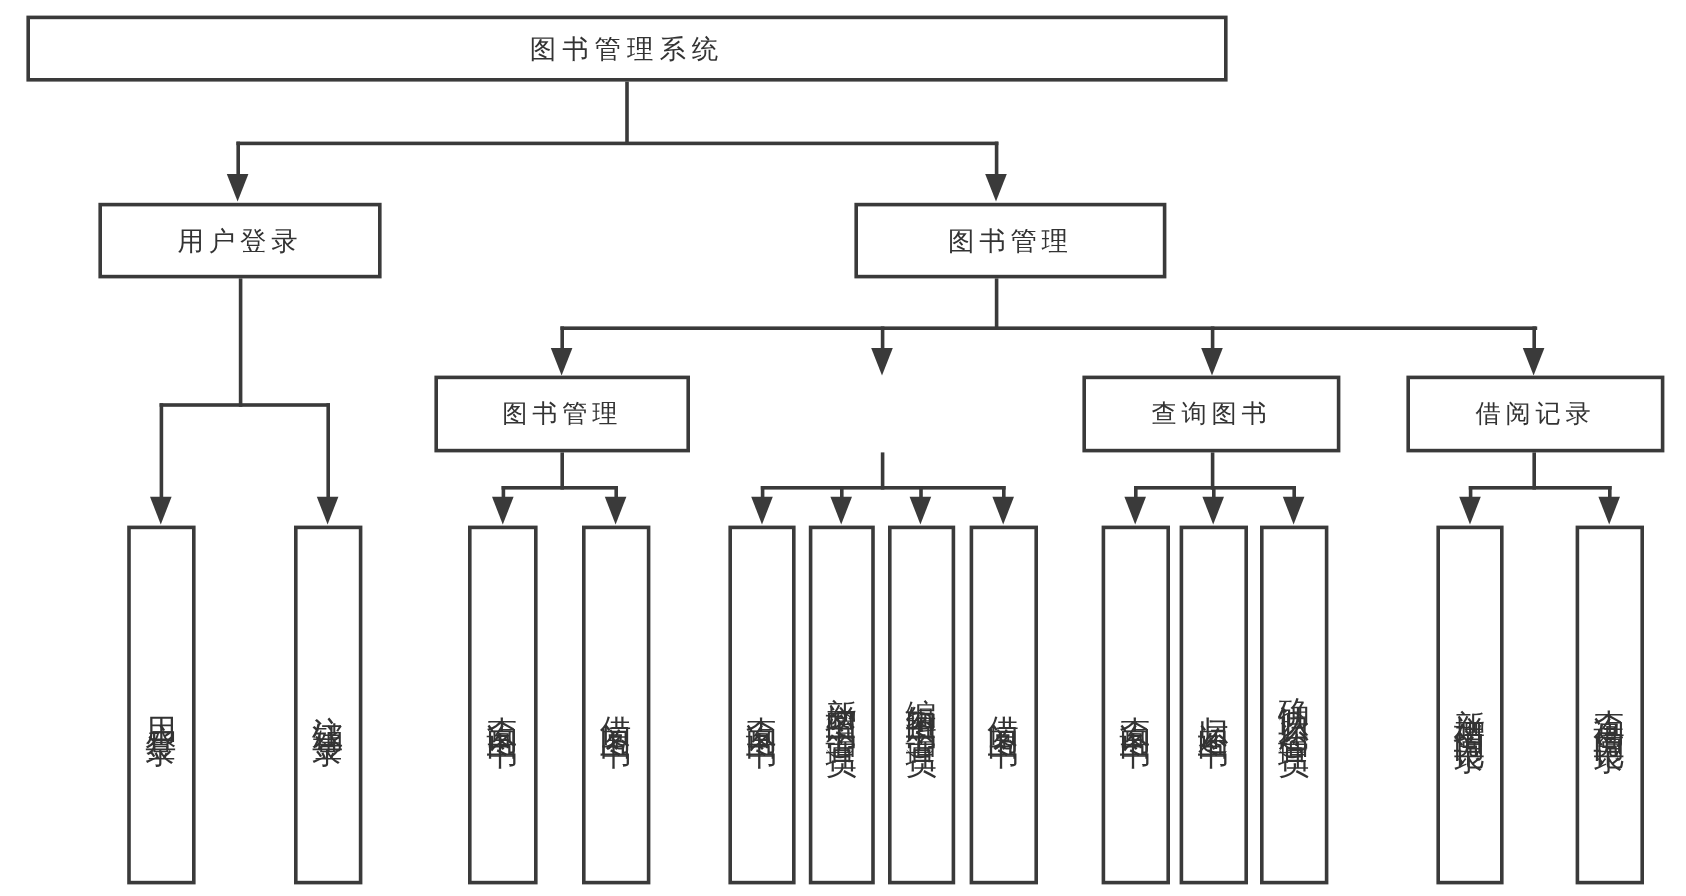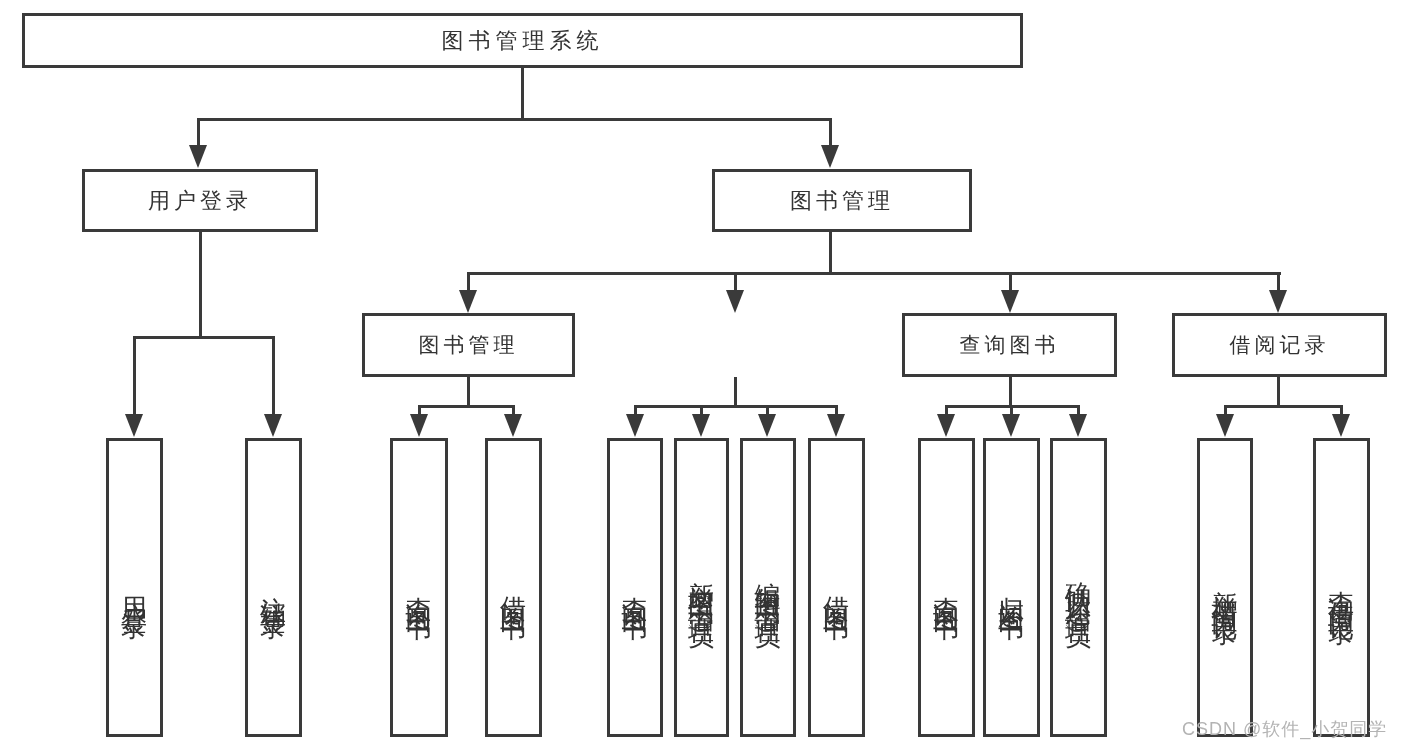--- a/index.html
+++ b/index.html
@@ -179,15 +179,14 @@
     <span class="leaf-label">确认归还（管理员）</span>
   </div>
 
   <div class="box" style="left:1197px; top:438px; width:56px; height:299px;">
     <span class="leaf-label">新增借阅记录</span>
   </div>
   <div class="box" style="left:1313px; top:438px; width:57px; height:299px;">
     <span class="leaf-label">查询借阅记录</span>
   </div>
 
-  <div class="watermark">CSDN @软件_小贺同学</div>
 
 </div>
 
 </body></html>

